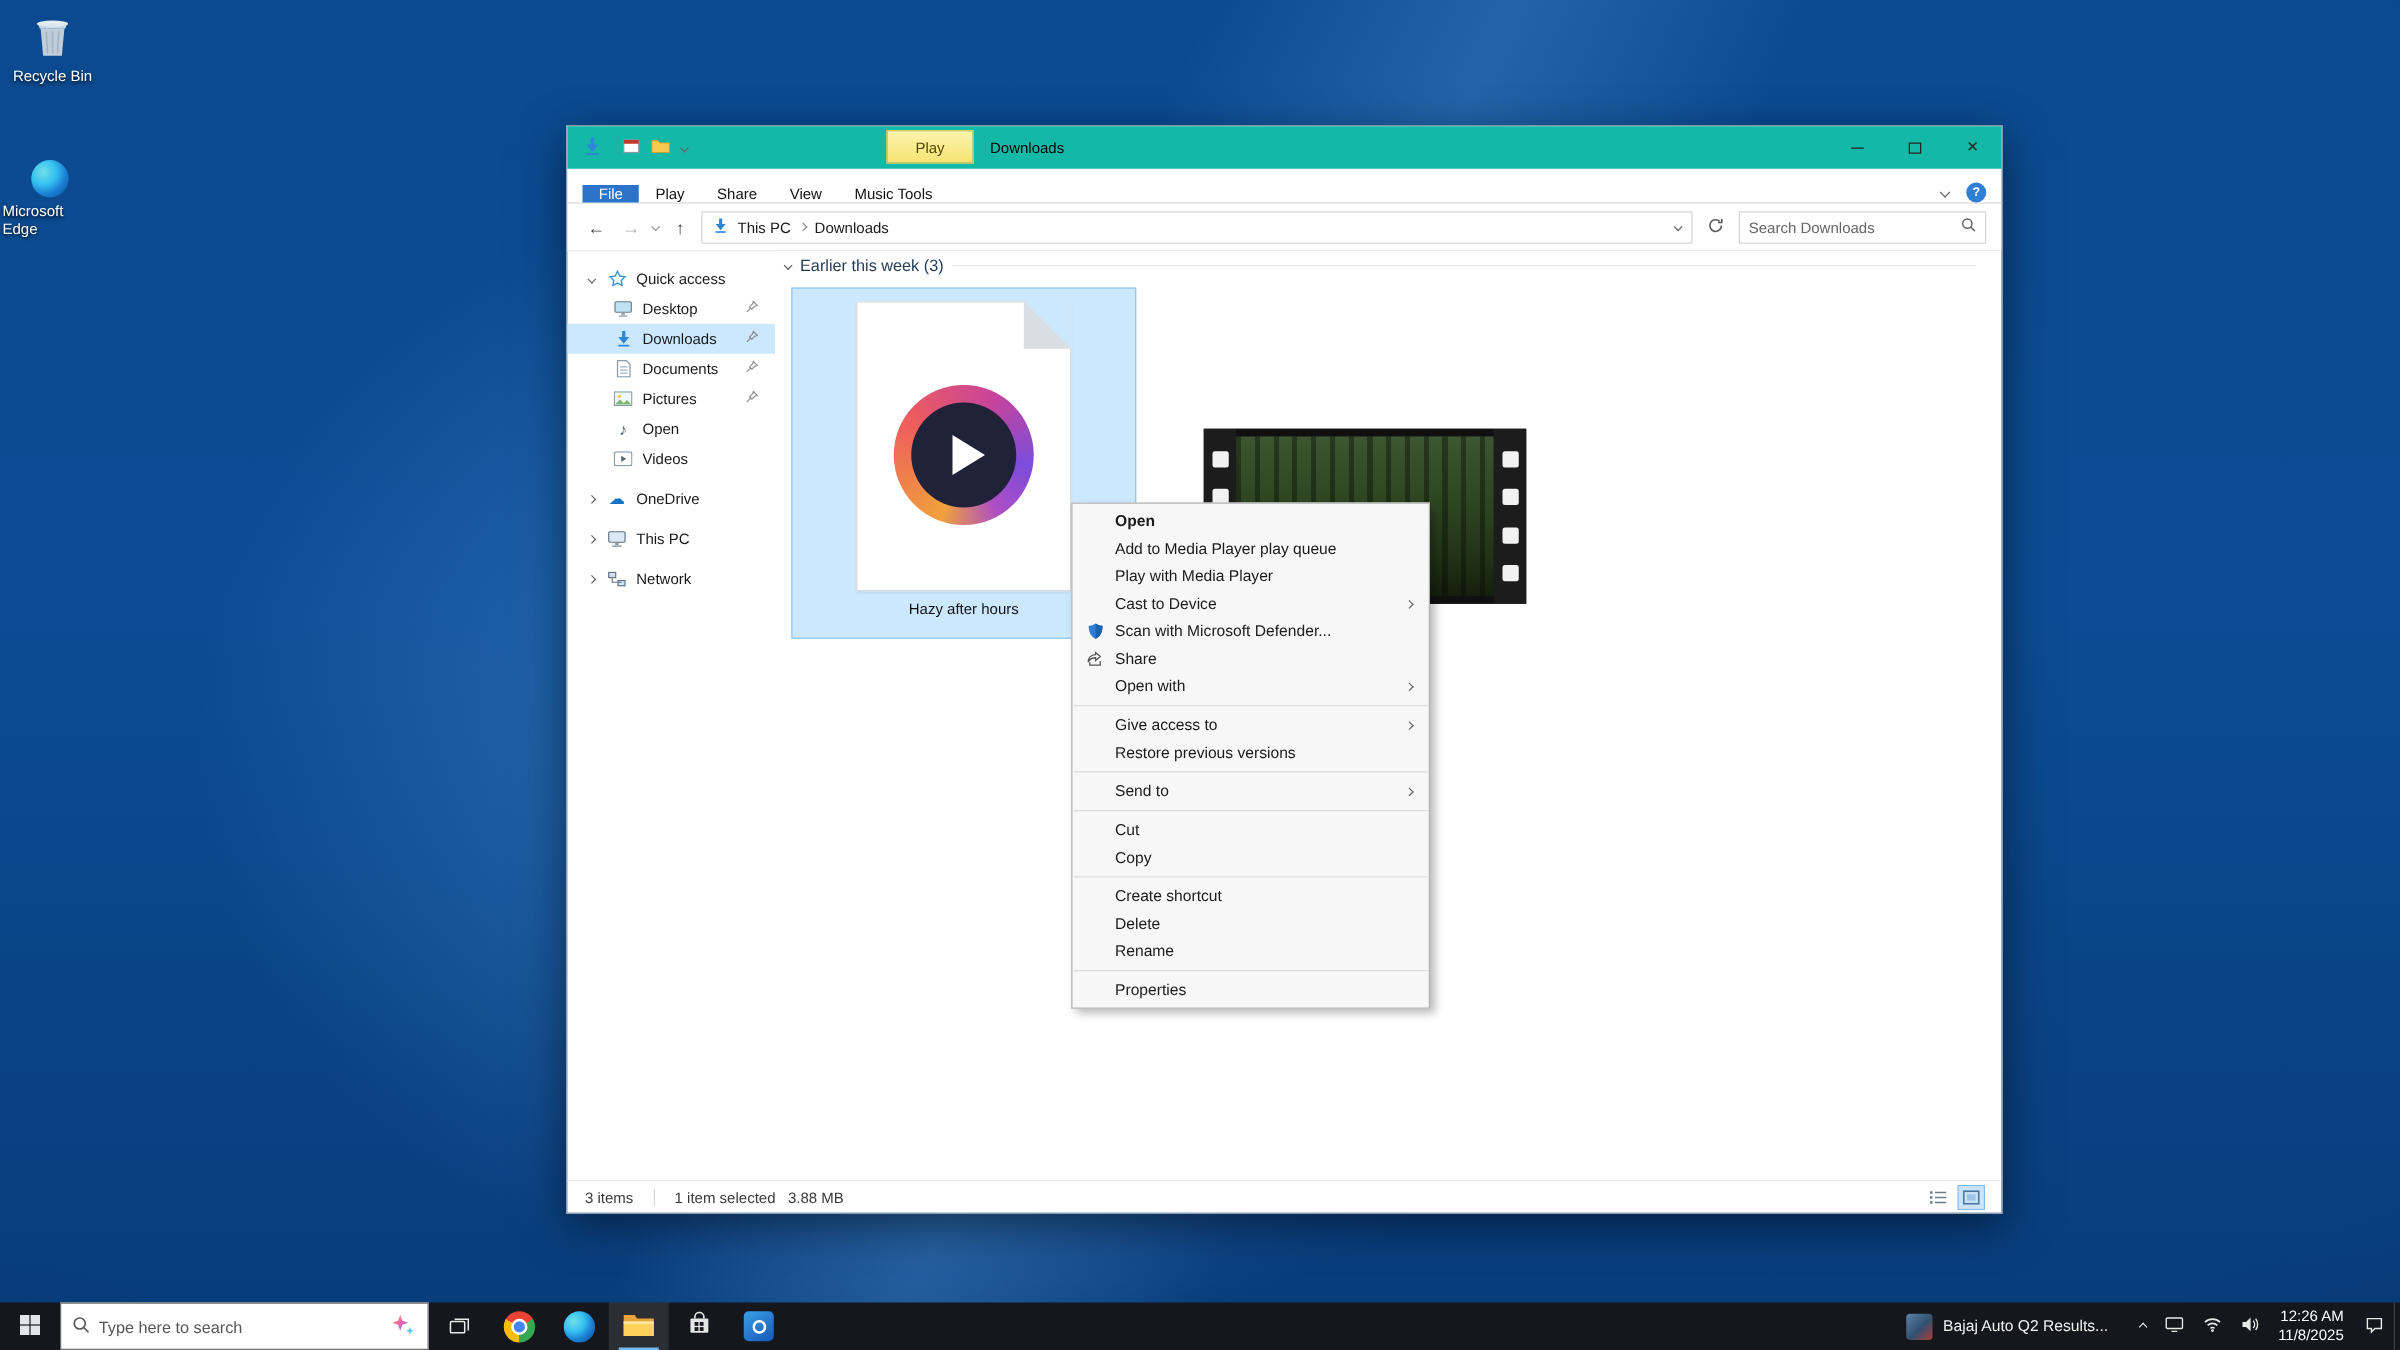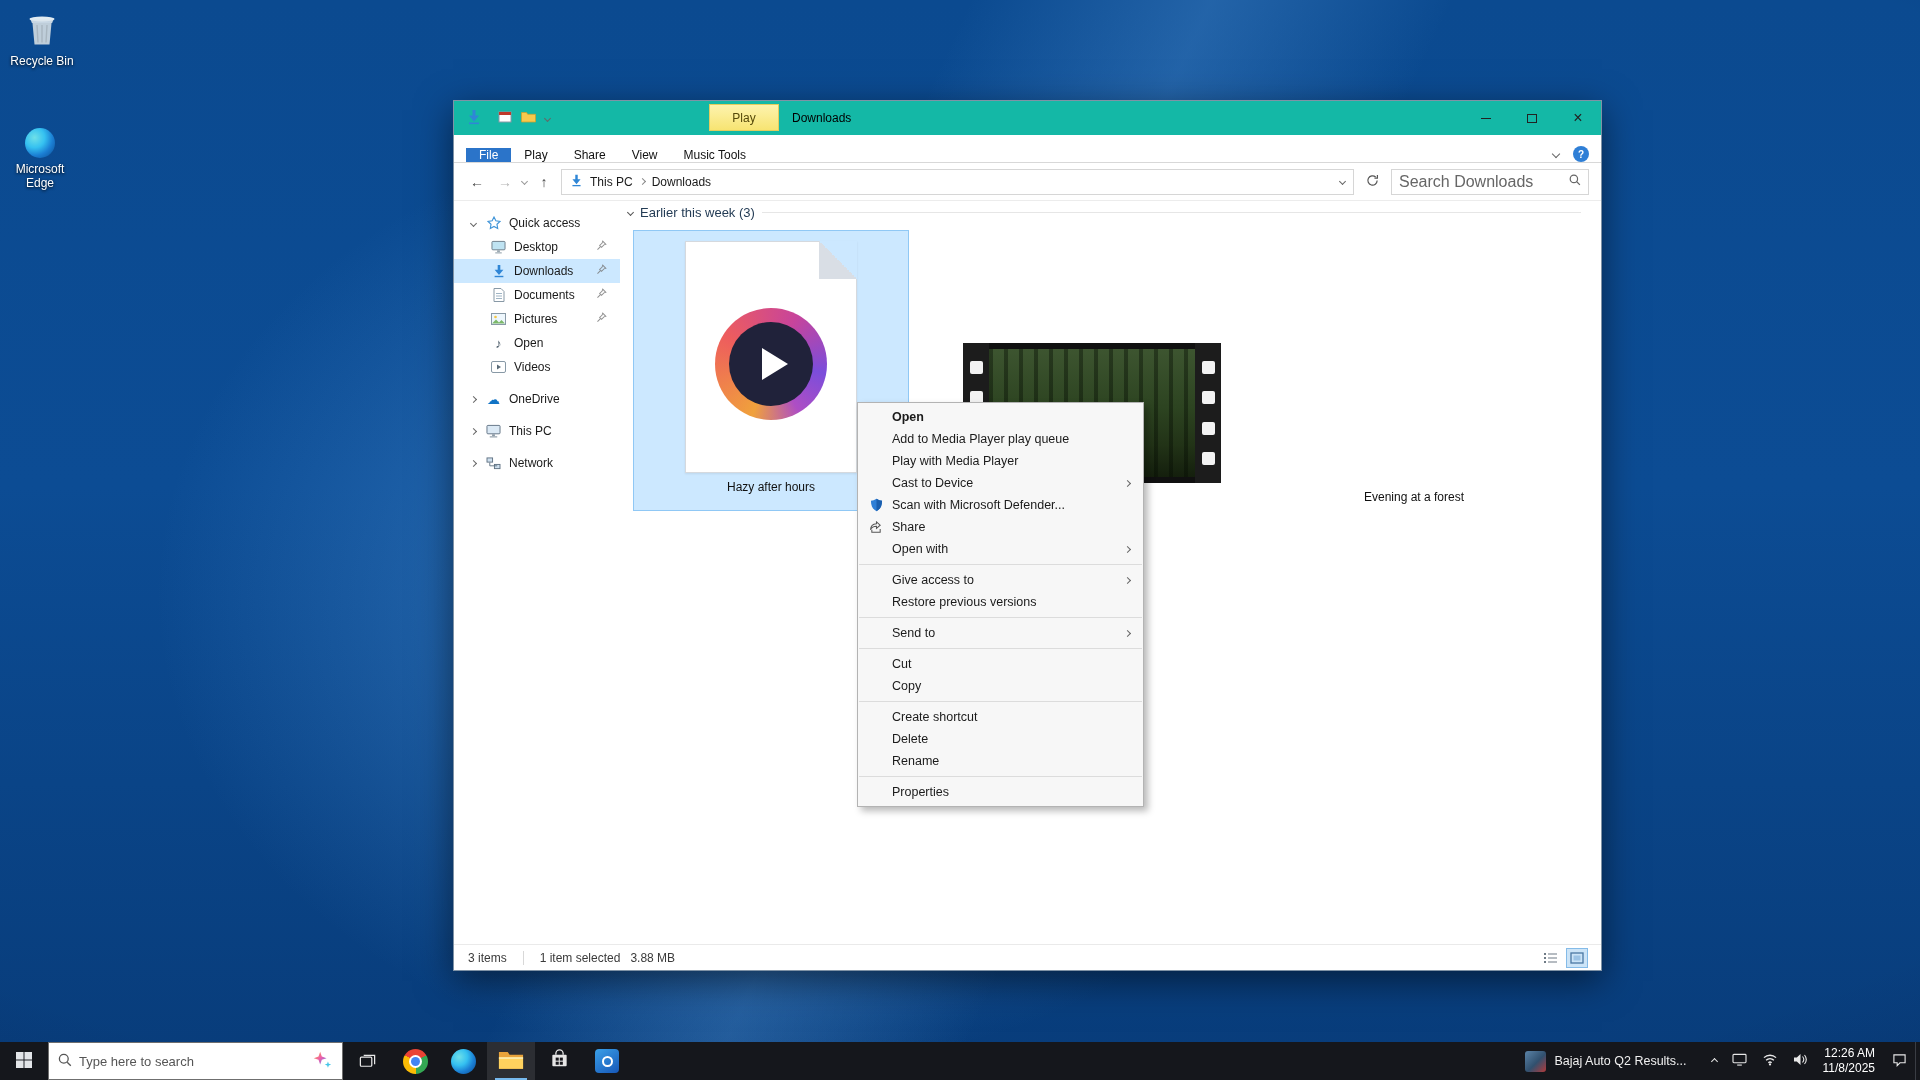--- a/index.html
+++ b/index.html
@@ -9,21 +9,21 @@
   
   .desktop {
     position: fixed; inset: 0;
     background:
       linear-gradient(115deg, rgba(120,190,255,0) 40%, rgba(120,190,255,.22) 50%, rgba(120,190,255,0) 60%),
       radial-gradient(ellipse 900px 700px at 40% 55%, rgba(95,170,240,.5), rgba(95,170,240,0) 68%),
       radial-gradient(ellipse 150% 120% at 48% 45%, rgba(0,0,0,0) 50%, rgba(2,14,45,.6) 100%),
       linear-gradient(180deg, #0b4a90 0%, #0c4c94 45%, #083c7a 100%);
   }
   .dicon { position: absolute; width: 76px; display: flex; flex-direction: column; align-items: center; gap: 5px;
-    color: #fff; text-align: center; text-shadow: 0 1px 3px rgba(0,0,0,.9); line-height: 1.15; }
+    color: #fff; text-align: left; text-shadow: 0 1px 3px rgba(0,0,0,.9); line-height: 1.15; }
   .edge-ball { width: 30px; height: 30px; border-radius: 50%;
     background: radial-gradient(circle at 32% 32%, #6fe0e8, #35c1f1 35%, #1b7fd4 62%, #0b4f98 95%); }
 
   
   .win { position: absolute; left: 453px; top: 100px; width: 1149px; height: 871px; background: #fff;
     border: 1px solid #7f92a5; box-shadow: 0 10px 34px rgba(0,0,0,.5); display: flex; flex-direction: column; z-index: 10; }
   .titlebar { height: 34px; display: flex; align-items: center; padding-left: 12px; position: relative; background: #14b8a6; }
   .qat { display: flex; align-items: center; gap: 9px; margin-left: 16px; }
   .chip { position: absolute; left: 255px; top: 3px; height: 27px; width: 70px; display: flex; align-items: center; justify-content: center;
     background: linear-gradient(#fdf3ae, #f7e472); border: 1px solid #e3cd5e; color: #55490a; }
@@ -39,21 +39,21 @@
   .tab.file { background: #2b74c9; color: #fff; }
   .ribbon-right { margin-left: auto; display: flex; align-items: center; gap: 14px; padding-right: 12px; }
   .help-ico { width: 16px; height: 16px; border-radius: 50%; background: #2f7fd6; color: #fff; font-size: 10px; font-weight: bold;
     display: flex; align-items: center; justify-content: center; }
 
   .addr { height: 38px; display: flex; align-items: center; padding: 0 12px; gap: 6px; border-bottom: 1px solid #ececec; background: #fff; }
   .navgly { width: 22px; text-align: center; font-size: 14px; color: #444; }
   .navgly.dis { color: #b5b5b5; }
   .crumbbox { flex: 1; height: 26px; border: 1px solid #d6d6d6; display: flex; align-items: center; gap: 7px; padding: 0 8px; background: #fff; }
   .searchbox { width: 198px; height: 26px; border: 1px solid #d6d6d6; display: flex; align-items: center; padding: 0 7px; gap: 6px; background: #fff; }
-  .searchbox input { border: none; outline: none; flex: 1; font-size: 16px; font-family: inherit; color: #a21caf; min-width: 0; }
+  .searchbox input { border: none; outline: none; flex: 1; font-size: 12px; font-family: inherit; color: #a21caf; min-width: 0; }
   .searchbox input::placeholder { color: #666; opacity: 1; }
 
   .wbody { flex: 1; display: flex; overflow: hidden; }
   .sidebar { width: 166px; padding-top: 10px; overflow: hidden; }
   .sn-row { height: 24px; display: flex; align-items: center; gap: 7px; padding-left: 14px; color: #1a1a1a; }
   .sn-row.child { padding-left: 36px; }
   .sn-row.selected { background: #cce8ff; }
   .sn-chev { width: 10px; display: flex; justify-content: center; }
   .sn-ico { width: 17px; display: flex; justify-content: center; align-items: center; }
   .sn-pin { margin-left: auto; margin-right: 13px; opacity: .8; }
@@ -388,24 +388,20 @@
           </div>
           <div class="frame"></div>
           <div class="sprocket">
             <span class="hole"></span>
               <span class="hole"></span>
               <span class="hole"></span>
               <span class="hole"></span>
           </div>
         </div>
 
-        <div class="tile" style="left:710px;top:32px;width:168px;">
-          <div class="photo"></div>
-          <div class="tile-label">Evening at a forest</div>
-        </div>
       </div>
     </div>
 
     <div class="statusbar">
       <span>3 items</span>
       <span class="st-div"></span>
       <span>1 item selected</span>
       <span style="margin-left:-6px;">3.88 MB</span>
       <div class="viewbtns">
         <span class="viewbtn">

